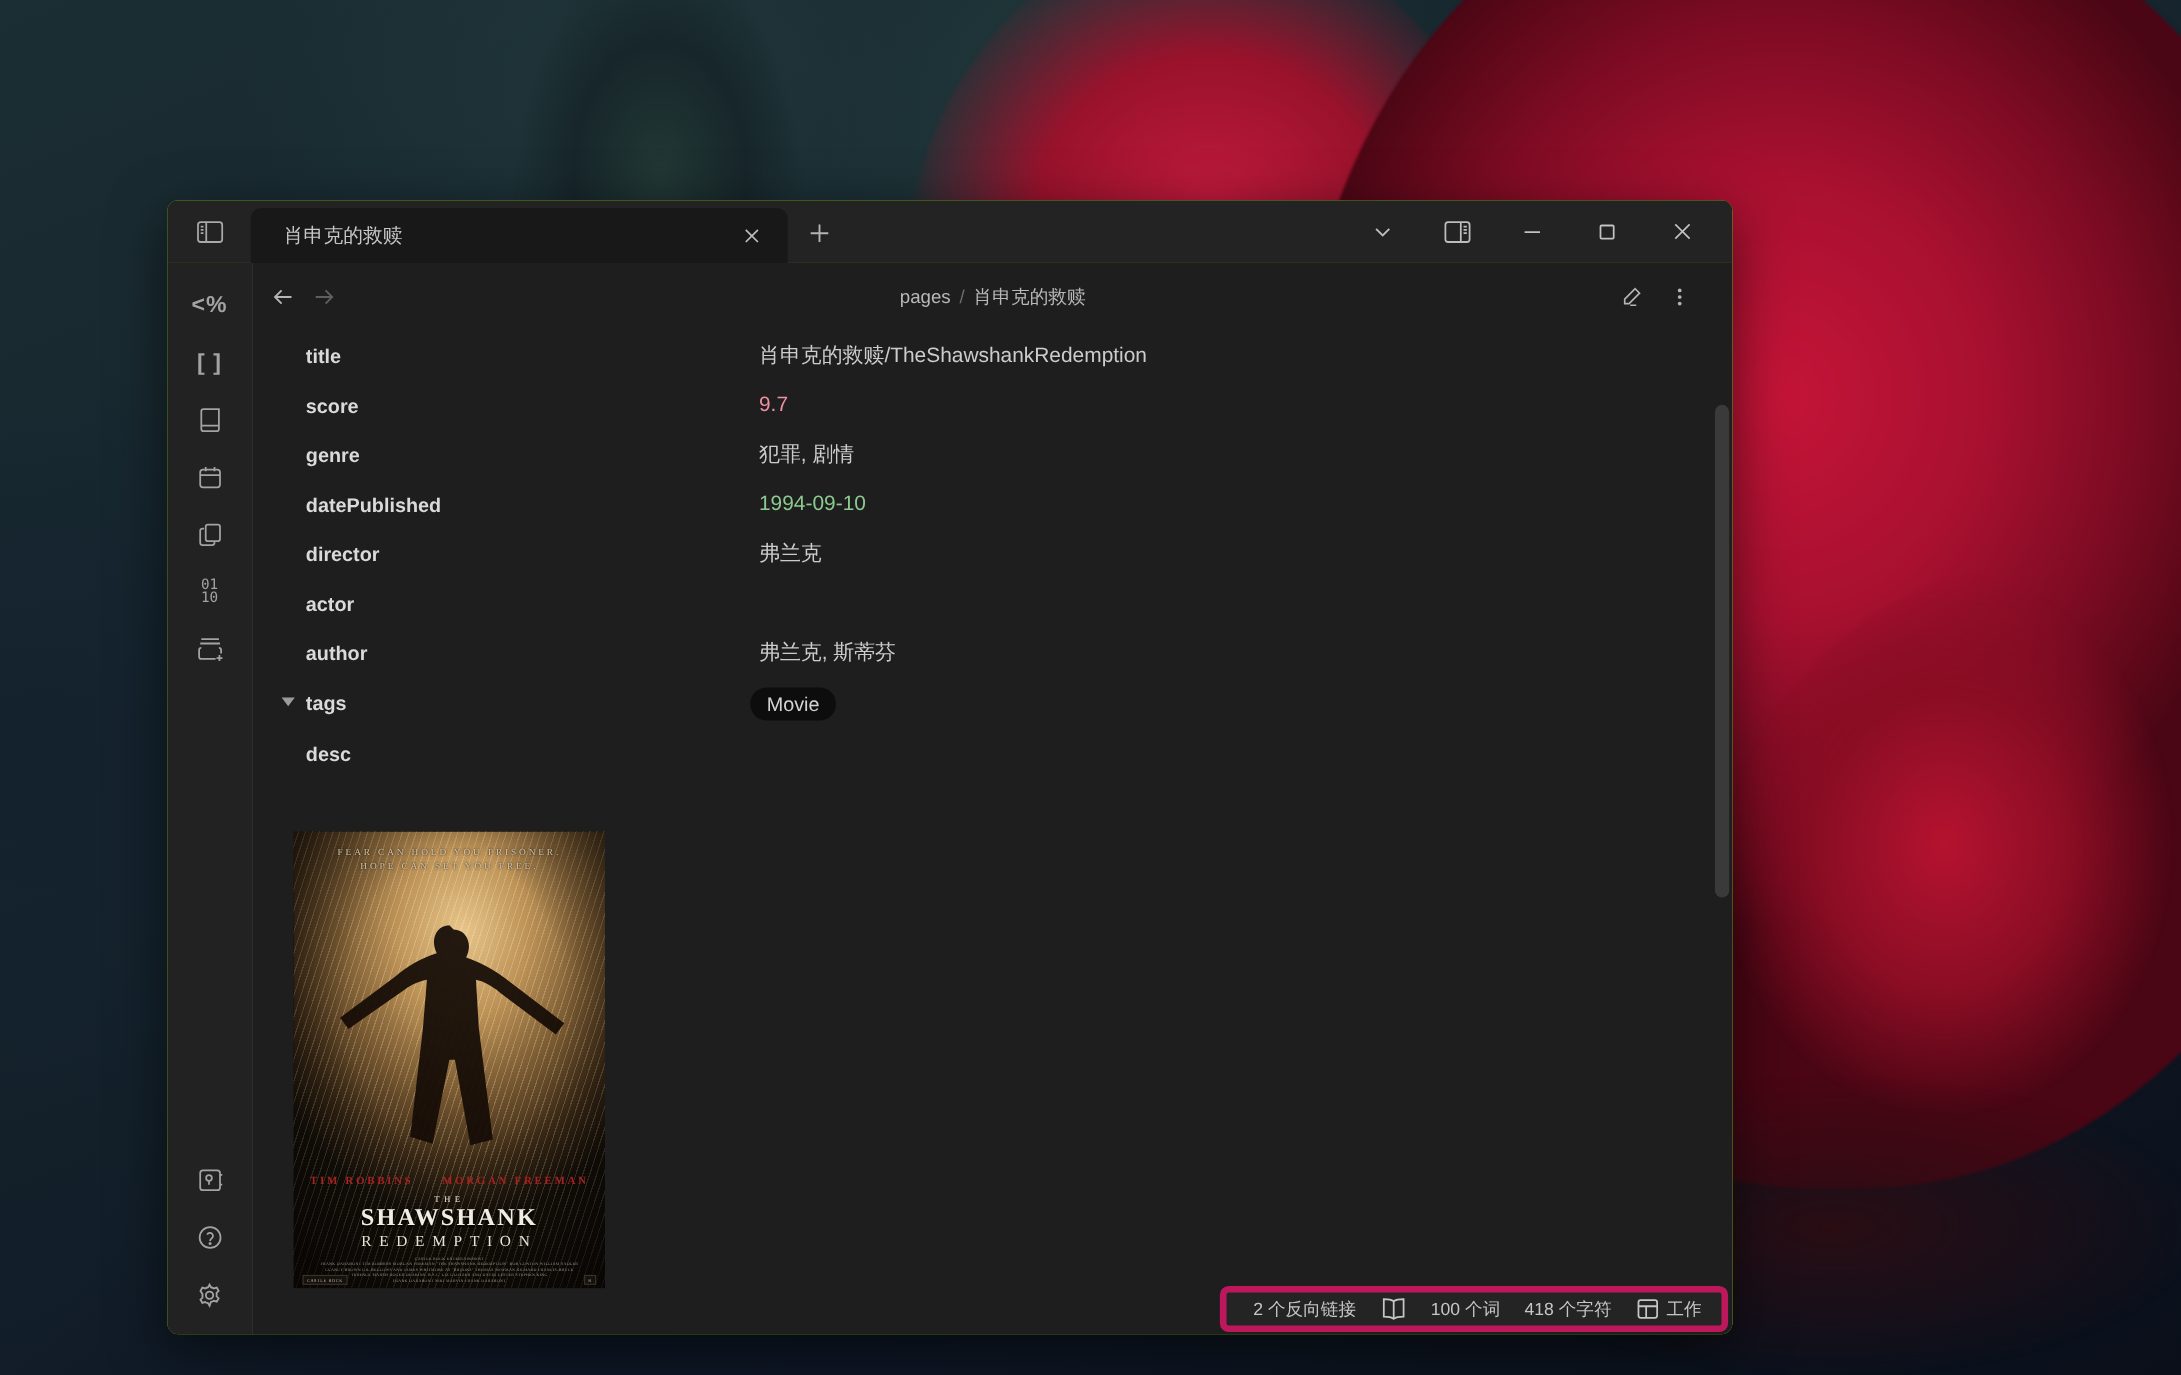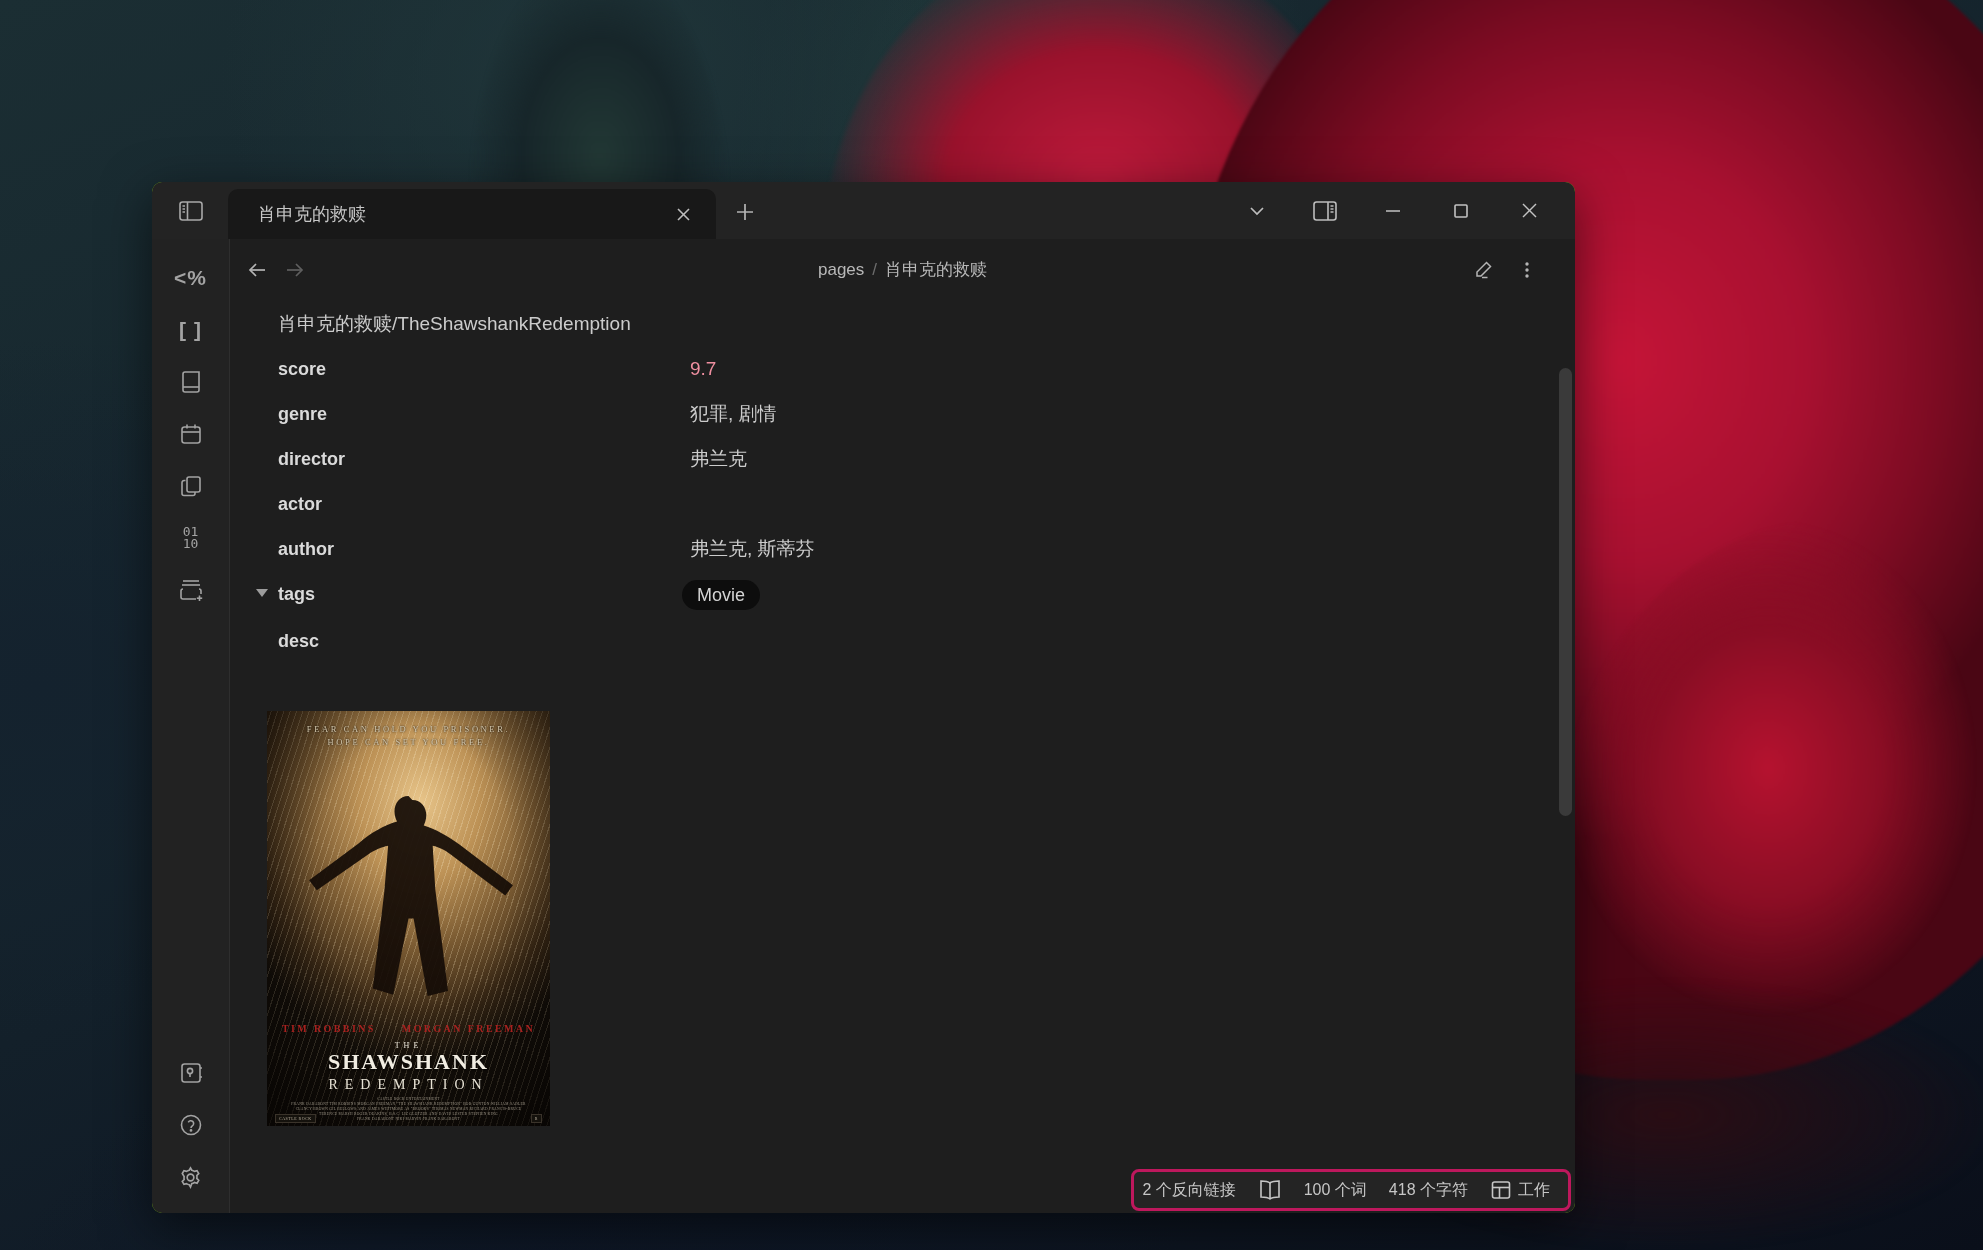--- a/index.html
+++ b/index.html
@@ -101,21 +101,21 @@
     font-size:22px; letter-spacing:2px; font-weight:bold; text-shadow:0 1px 2px #000; }
   .poster-subtitle { position:absolute; top:366px; left:0; right:0; text-align:center; color:#e8e3d6;
     font-size:14px; letter-spacing:7px; }
   .poster-credits { position:absolute; top:386px; left:6px; right:6px; text-align:center; color:#9c9486;
     font-size:3.6px; line-height:5px; letter-spacing:.3px; }
   .poster-logos { position:absolute; bottom:3px; left:8px; right:8px; display:flex; align-items:center; justify-content:space-between; }
   .logo-box { background:#15120d; border:1px solid #3a332a; color:#b7ae9d; font-size:4px; padding:1px 3px; letter-spacing:.5px; }
 
   
   .statusbar { position:absolute; right:4px; bottom:2px; height:42px; background:#242424;
-    border:3px solid #be185d; border-radius:8px; display:flex; align-items:center; gap:22px; padding:0 18px 0 8px; }
+    border:6px solid #be185d; border-radius:8px; display:flex; align-items:center; gap:22px; padding:0 18px 0 24px; }
   .status-item { display:flex; align-items:center; gap:6px; font-size:16px; color:#c6c6c6; white-space:nowrap; }
 
   
   .scroll-thumb { position:absolute; right:3px; top:129px; width:13px; height:448px; border-radius:7px; background:#3a3a3a; }
 
   svg { display:block; }
 </style>
 </head>
 <body>
 
@@ -294,29 +294,34 @@
                 <circle cx="9" cy="4" r="1.7"></circle>
                 <circle cx="9" cy="10" r="1.7"></circle>
                 <circle cx="9" cy="16" r="1.7"></circle>
               </svg>
           </button>
         </div>
       </div>
 
       <div class="attr-table">
         <div class="attr-row">
+          <div class="attr-key">title</div>
           <div class="attr-val">肖申克的救赎/TheShawshankRedemption</div>
         </div>
         <div class="attr-row">
           <div class="attr-key">score</div>
           <div class="attr-val" style="color: rgb(239, 143, 160);">9.7</div>
         </div>
         <div class="attr-row">
           <div class="attr-key">genre</div>
           <div class="attr-val">犯罪, 剧情</div>
+        </div>
+        <div class="attr-row">
+          <div class="attr-key">datePublished</div>
+          <div class="attr-val" style="color: rgb(140, 202, 144);">1994-09-10</div>
         </div>
         <div class="attr-row">
           <div class="attr-key">director</div>
           <div class="attr-val">弗兰克</div>
         </div>
         <div class="attr-row">
           <div class="attr-key">actor</div>
         </div>
         <div class="attr-row">
           <div class="attr-key">author</div>

